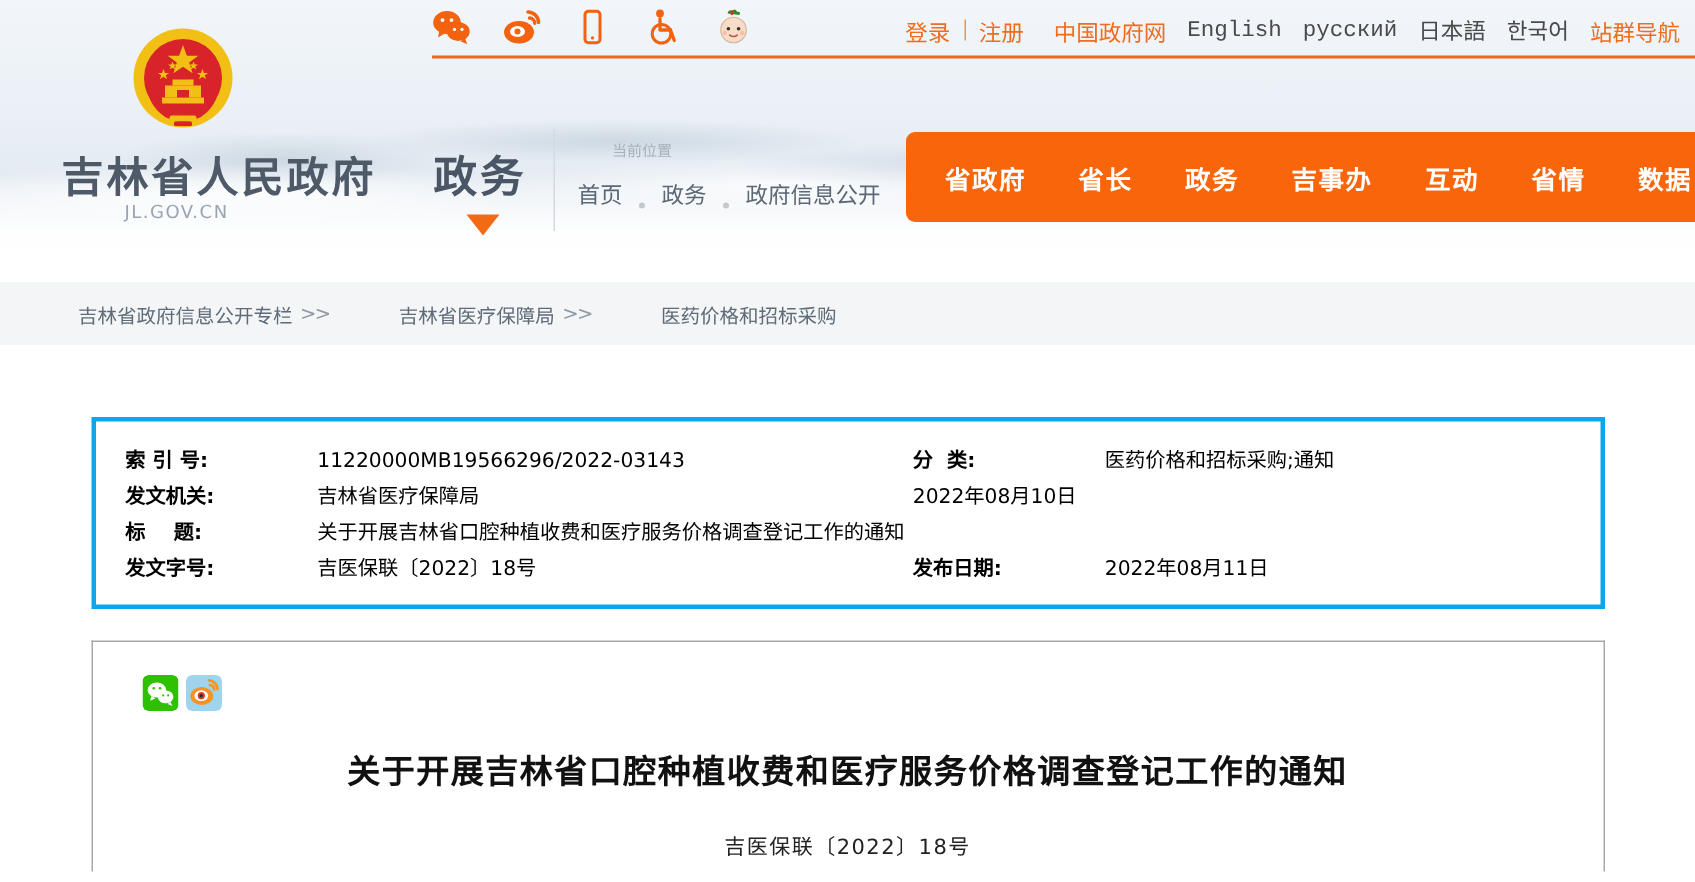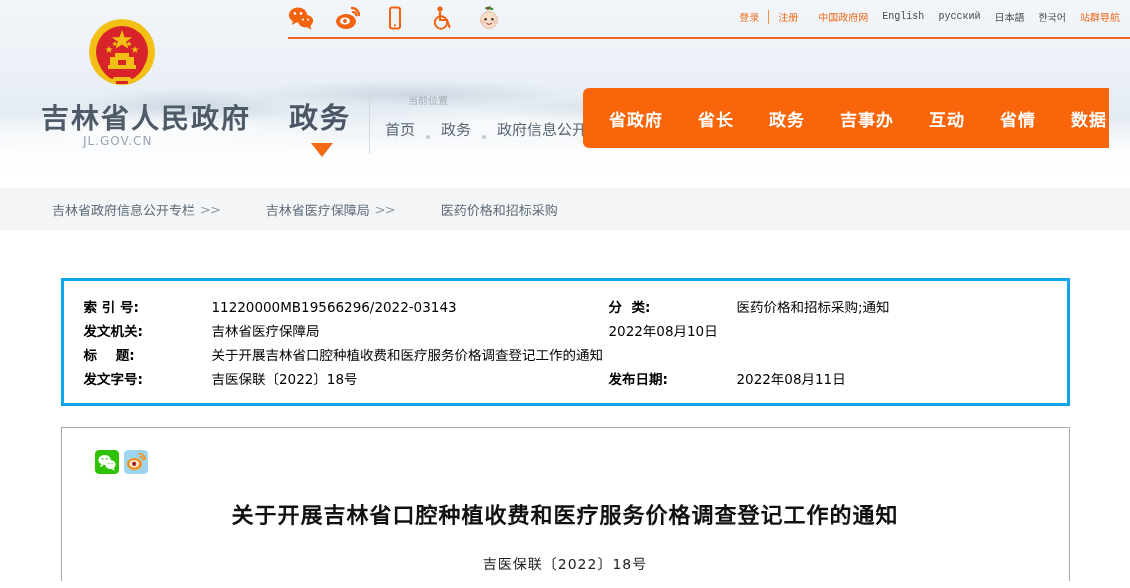--- a/index.html
+++ b/index.html
@@ -59,21 +59,21 @@
   }
   .soc-ico { width: 26px; height: 26px; display: block; }
 
   
   .toplinks {
     position: absolute;
     top: 9px;
     right: 10px;
     display: flex;
     align-items: center;
-    font-size: 10px;
+    font-size: 15px;
     z-index: 6;
     white-space: nowrap;
   }
   .toplinks a { color: #f06c1e; text-decoration: none; }
   .tl-auth { display: flex; align-items: center; gap: 9px; margin-right: 20px; }
   .tl-sep { width: 1px; height: 14px; background: #f3923f; display: inline-block; }
   .tl-langs { display: flex; align-items: center; gap: 14px; }
   .tl-langs .lang-cn { color: #f06c1e; }
   .tl-langs .lang-en { color: #4a4a4a; font-family: Liberation Mono, monospace; }
   .tl-langs .lang-nav { color: #f06c1e; }
@@ -161,21 +161,21 @@
     width: 4px; height: 4px; border-radius: 50%;
     background: #c2c8cf;
     margin: 0 11px;
     display: inline-block;
   }
 
   
   .mainnav {
     position: absolute;
     top: 88px;
-    left: 583px;
+    left: 604px;
     width: 526px;
     height: 60px;
     background: #f8650b;
     border-radius: 6px 0 0 6px;
     display: flex;
     align-items: center;
     padding-left: 26px;
     gap: 35px;
     z-index: 5;
   }

